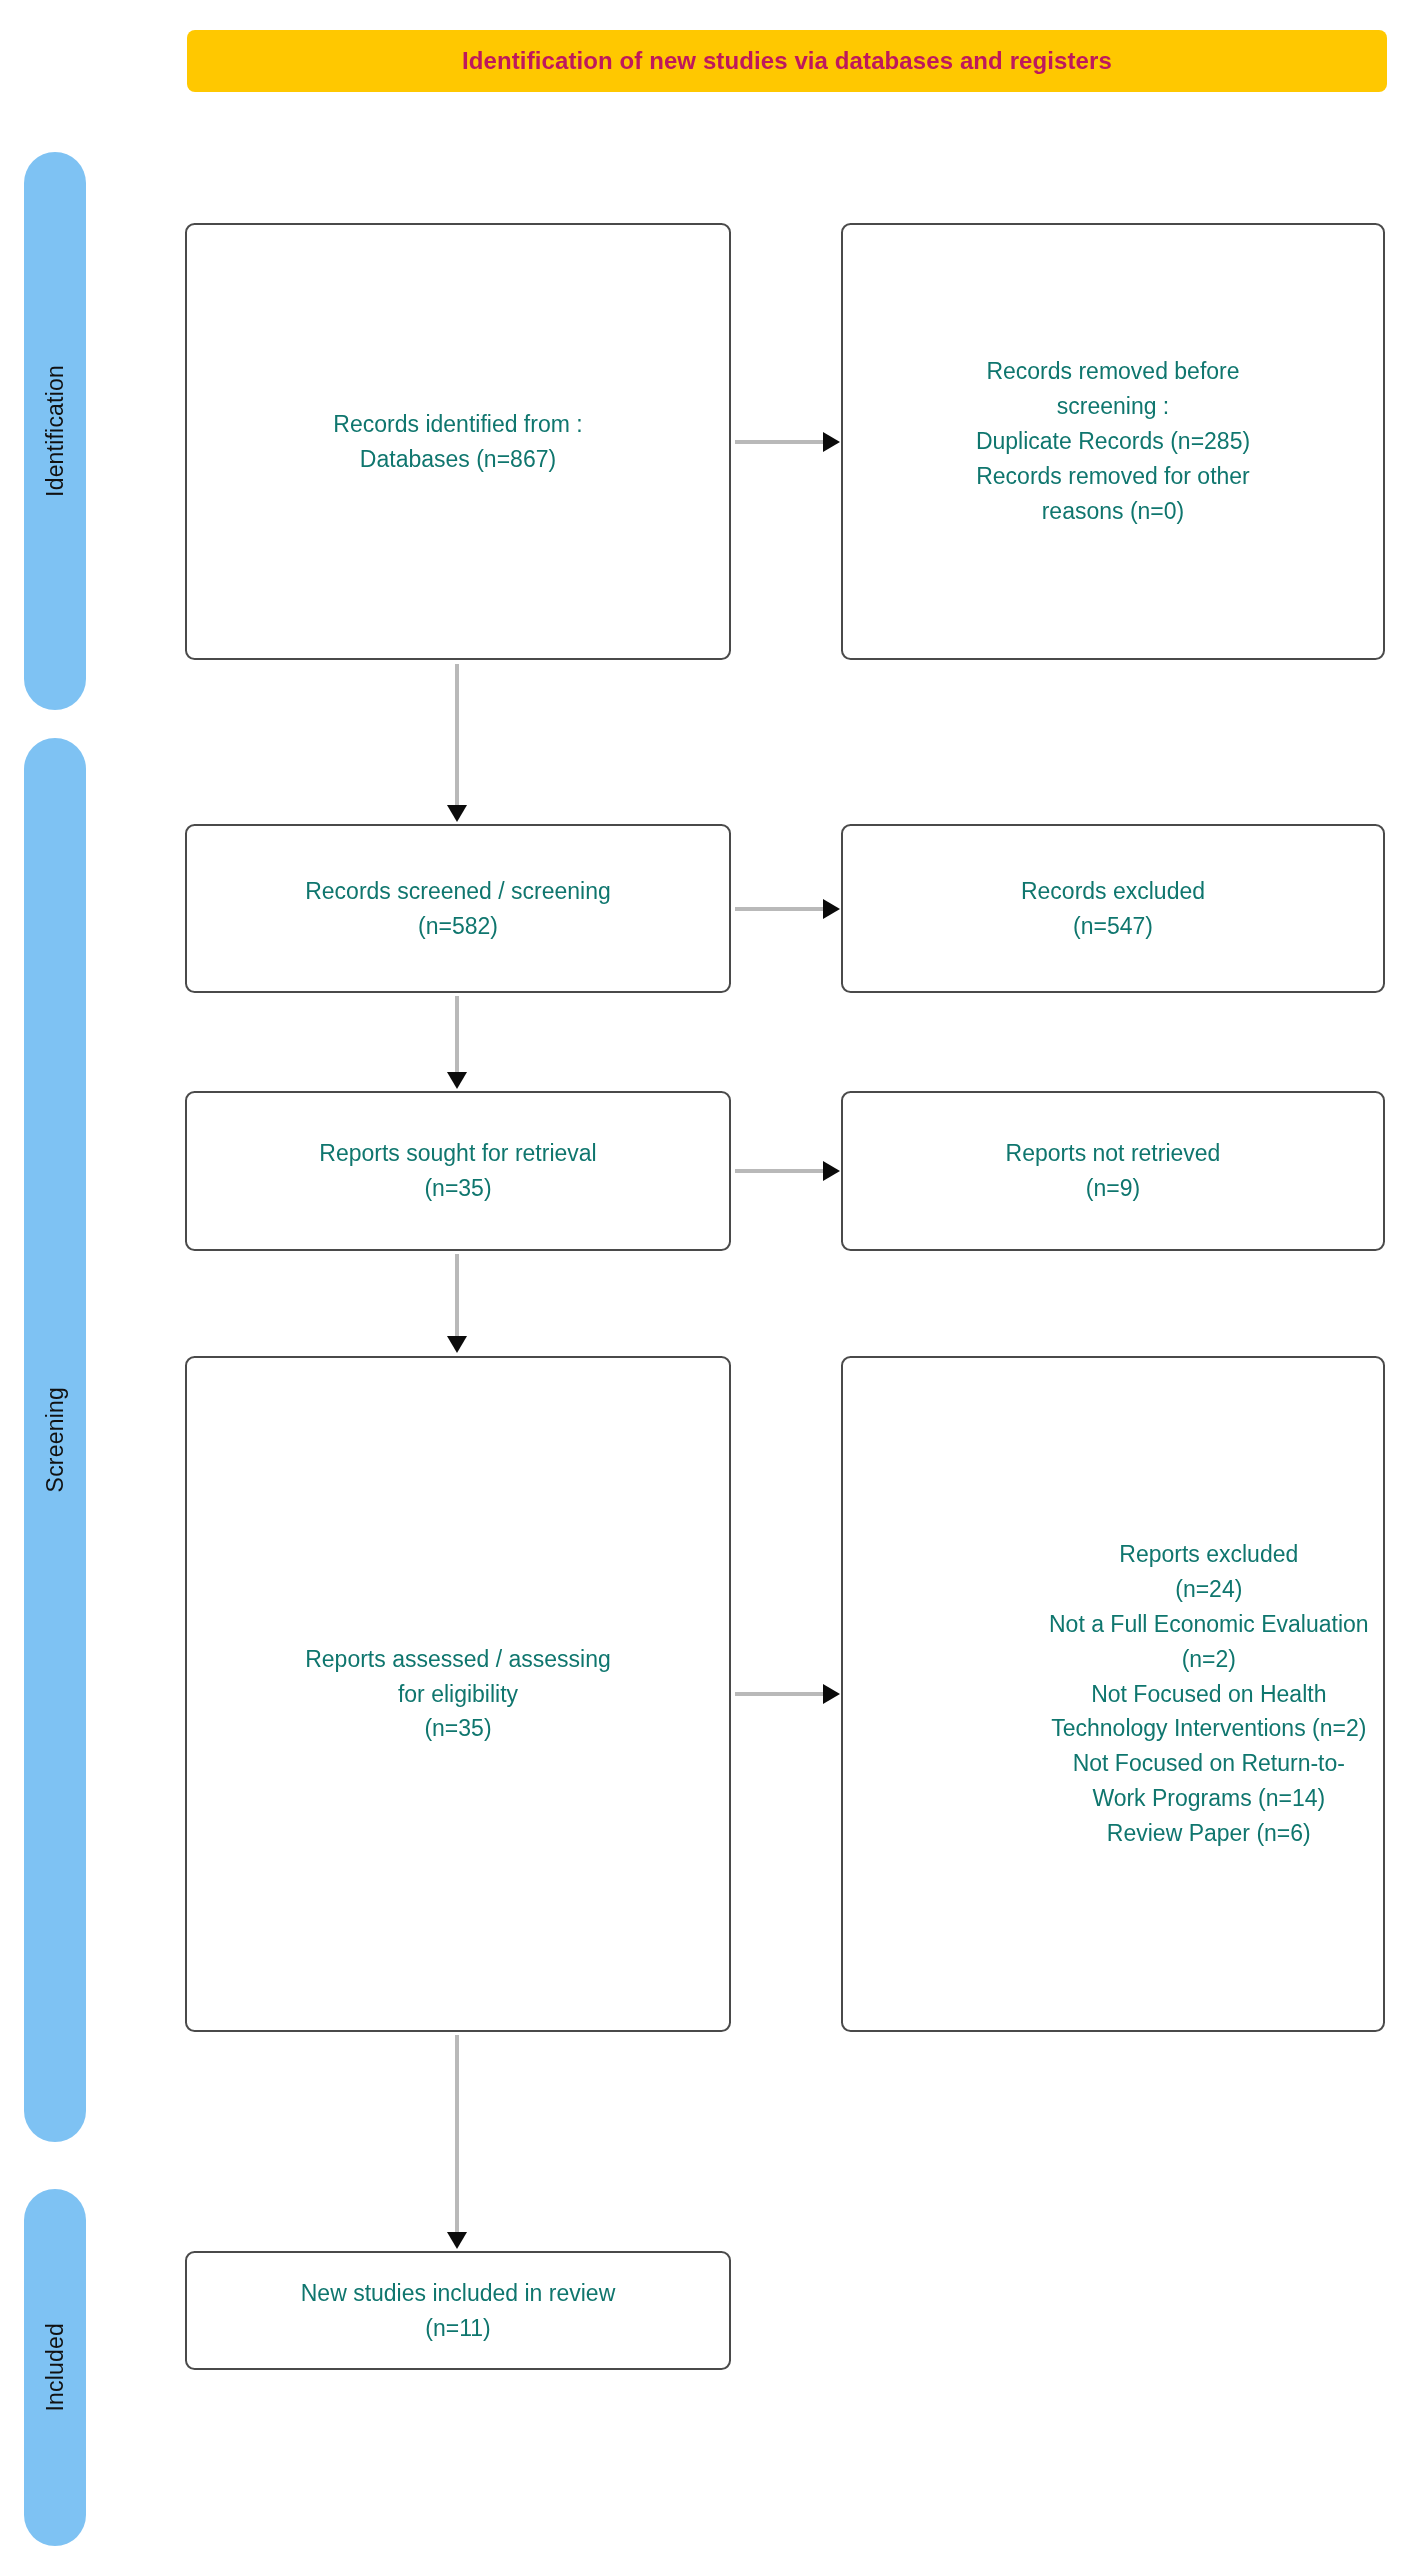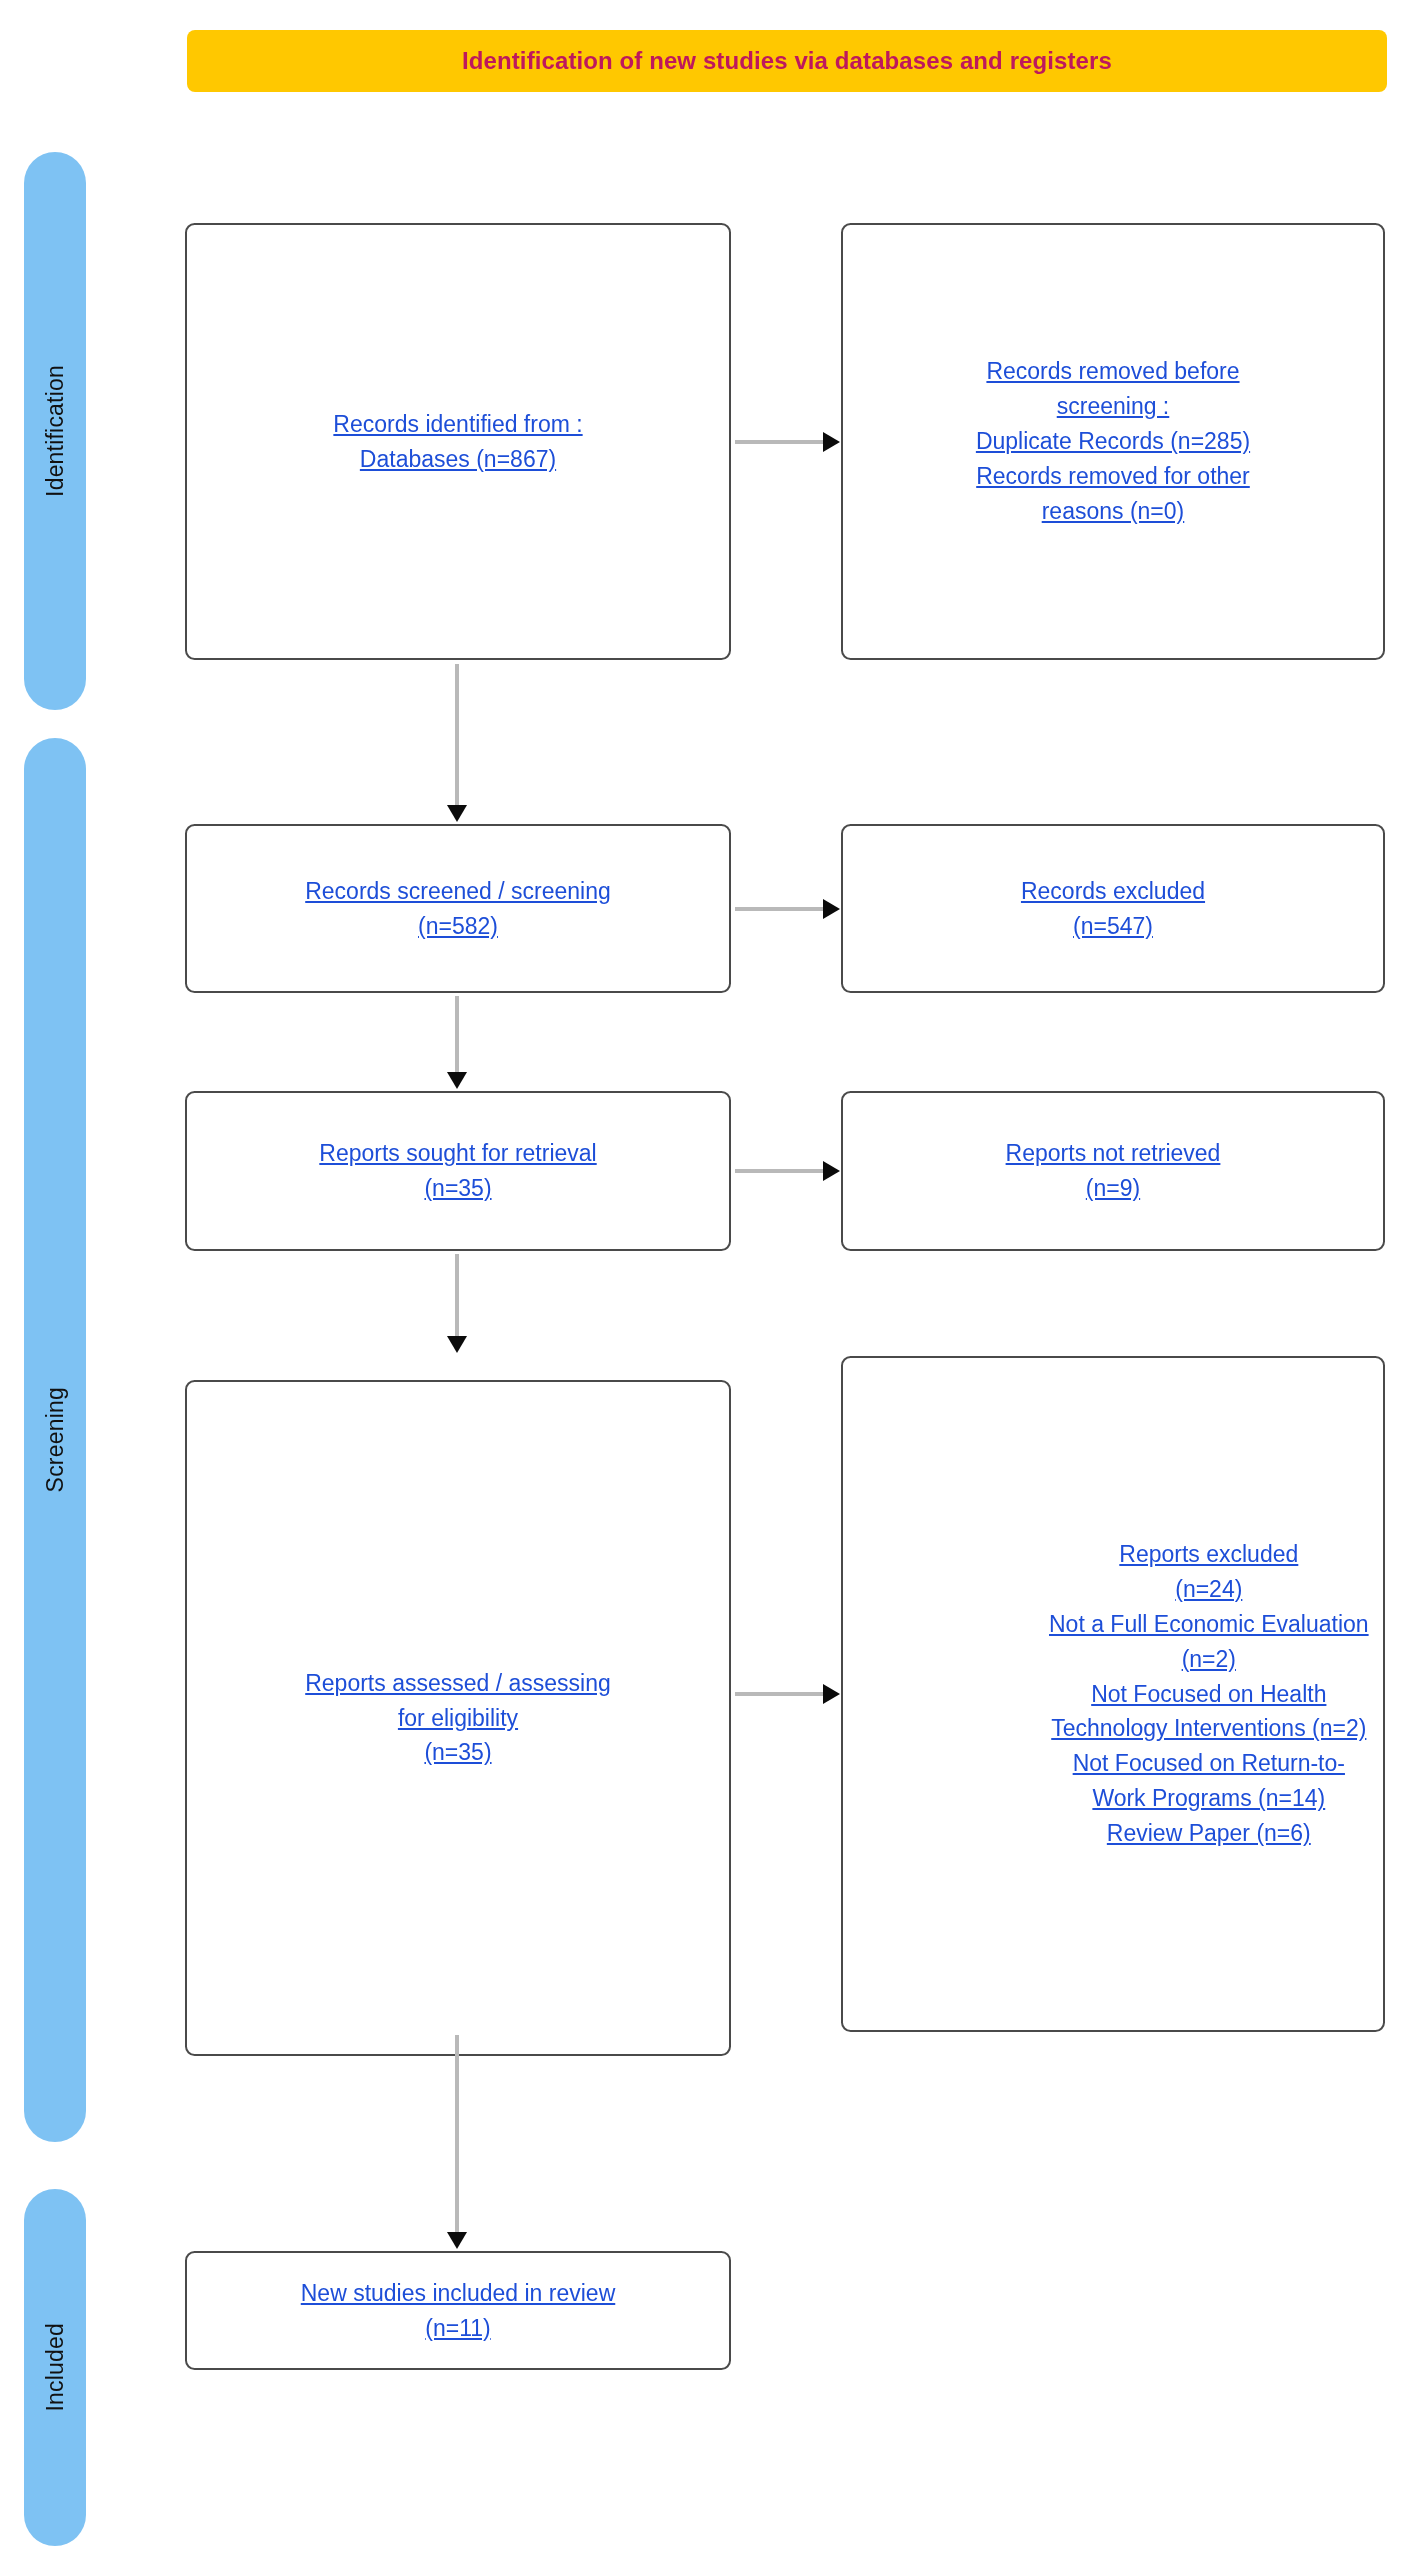--- a/index.html
+++ b/index.html
@@ -77,38 +77,37 @@
     border-radius: 9.6px;
     display: flex;
     align-items: center;
     justify-content: center;
     text-align: center;
     padding: 11px 14.4px;
   }
   .box-text {
     font-size: 23px;
     line-height: 1.52;
-    color: #1d4ed8;
+    color: #0f766e;
     font-weight: 400;
     white-space: pre-line;
-    text-decoration: underline;
   }
 
   
   .col-left  { left: 185px;  width: 546px; }
   .col-right { left: 841px; width: 544px; }
 
   
   #box-identified        { top: 223px;  height: 437px; }
   #box-removed           { top: 223px;  height: 437px; }
   #box-screened          { top: 824px; height: 169px; }
   #box-records-excluded  { top: 824px; height: 169px; }
   #box-sought            { top: 1091px; height: 160px; }
   #box-not-retrieved     { top: 1091px; height: 160px; }
-  #box-assessed          { top: 1356px; height: 676px; margin-top: 24px; }
+  #box-assessed          { top: 1356px; height: 676px; }
   #box-reports-excluded  { top: 1356px; height: 676px; justify-content: flex-end; }
   #box-included          { top: 2251px; height: 119px; text-align: center; }
 
   
   .arrow-h {
     position: absolute;
     height: 4px;
     background: #b9b9b9;
   }
   .arrow-h::after {

